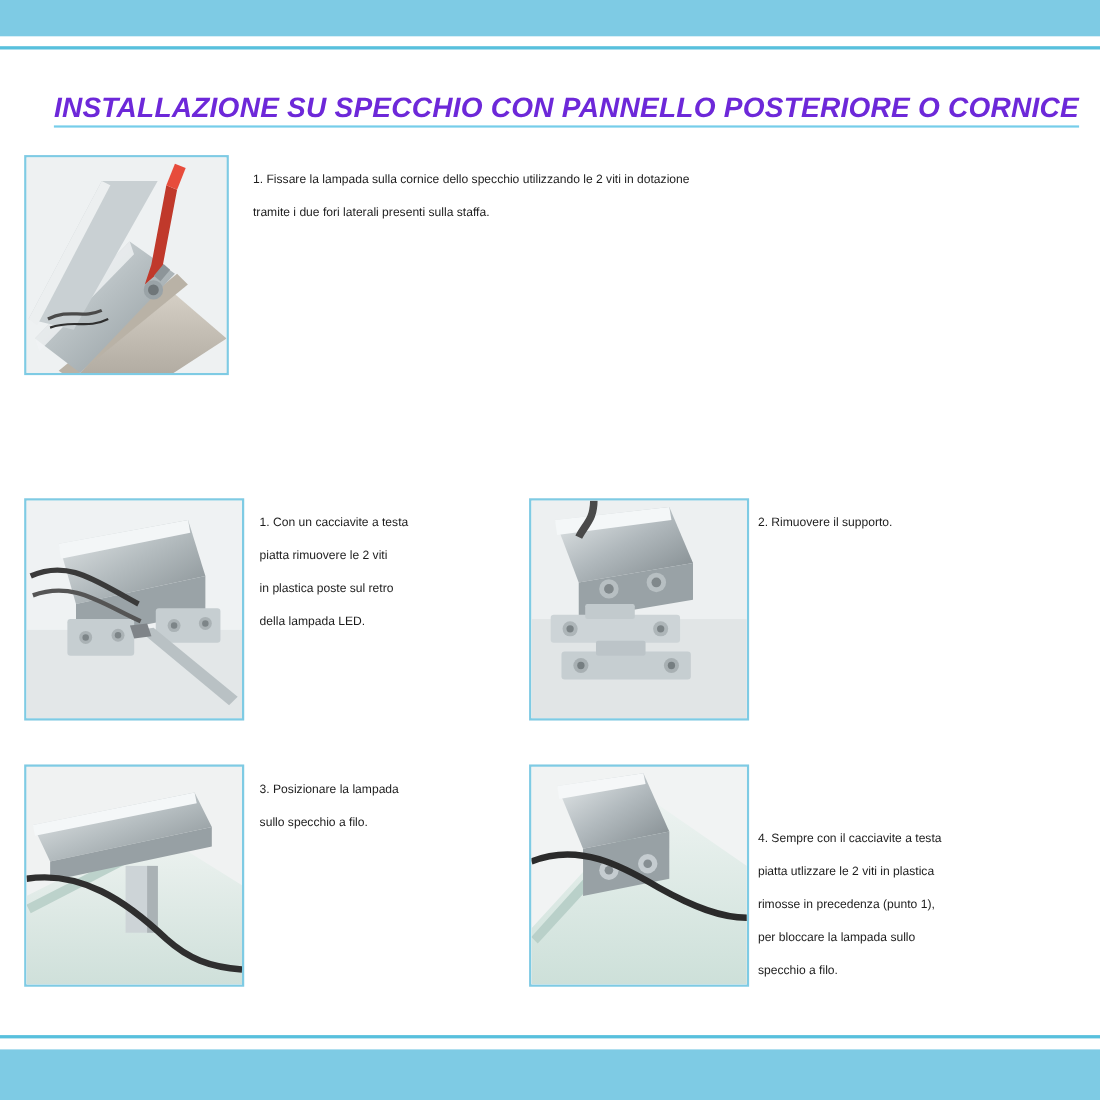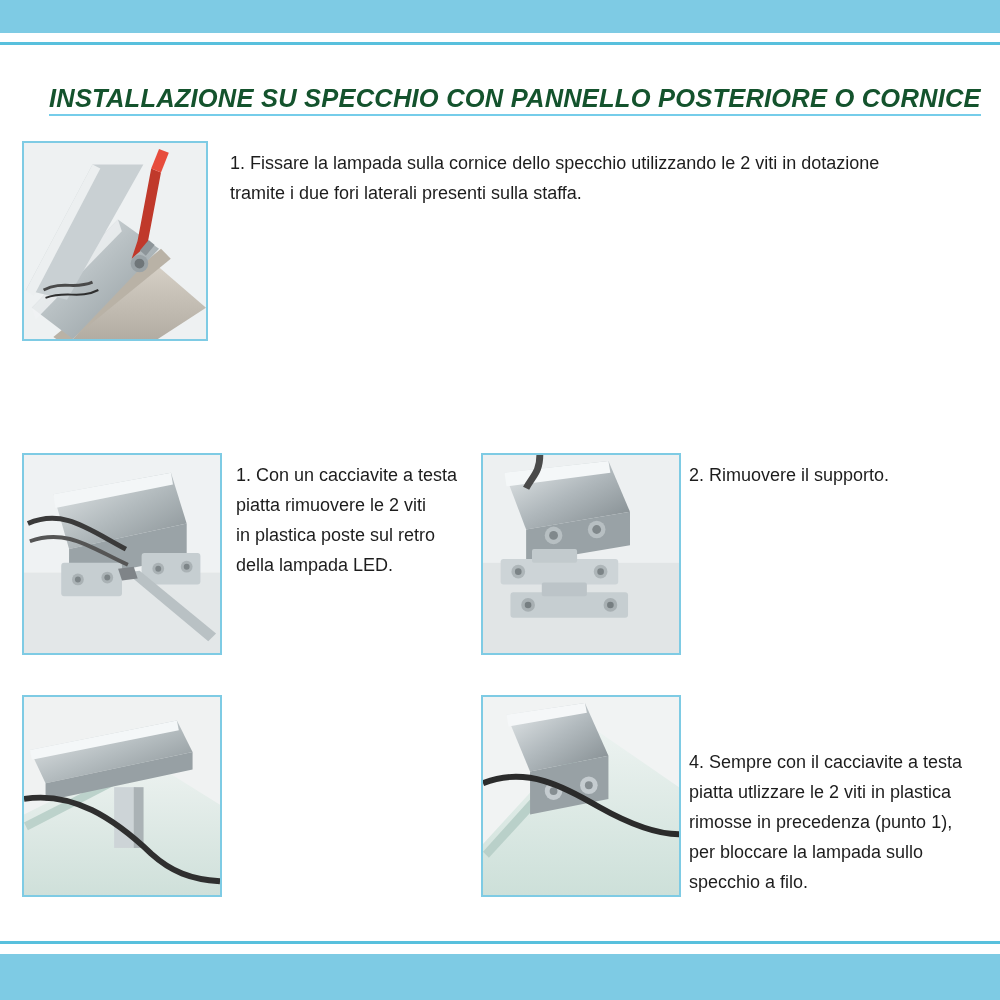--- a/index.html
+++ b/index.html
@@ -40,21 +40,21 @@
     position: absolute;
     left: 0; bottom: 56px;
     width: 1000px; height: 3px;
     background: #58c0dd;
   }
 
   .section-title {
     position: absolute;
     font-style: italic;
     font-weight: bold;
-    color: #14532d;
+    color: #6d28d9;
     font-size: 25.5px;
     letter-spacing: 0.2px;
     white-space: nowrap;
   }
   .section-title .underline {
     display: block;
     height: 2px;
     background: #76cdea;
     margin-top: 1px;
   }
@@ -71,21 +71,21 @@
   }
   #photo-1 { left: 22px; top: 141px; width: 186px; height: 200px; }
   #photo-2 { left: 22px; top: 453px; width: 200px; height: 202px; }
   #photo-3 { left: 481px; top: 453px; width: 200px; height: 202px; }
   #photo-4 { left: 22px; top: 695px; width: 200px; height: 202px; }
   #photo-5 { left: 481px; top: 695px; width: 200px; height: 202px; }
 
   .step {
     position: absolute;
     color: #1d1d1d;
-    font-size: 18px;
+    font-size: 11px;
     line-height: 30px;
     white-space: pre-line;
   }
   #step-1 { left: 230px; top: 148px; width: 730px; }
   #step-2 { left: 236px; top: 460px; width: 230px; }
   #step-3 { left: 689px; top: 460px; width: 290px; }
   #step-4 { left: 236px; top: 703px; width: 230px; }
   #step-5 { left: 689px; top: 703px; width: 300px; margin-top: 44px; }
 
   
@@ -249,20 +249,22 @@
       <polygon points="6,54 156,24 158,34 8,64" fill="#f4f7f8"></polygon>
       <polygon points="22,88 172,56 172,74 22,106" fill="#97a0a4"></polygon>
 
       <rect x="92" y="92" width="22" height="62" fill="#cdd4d7"></rect>
       <rect x="112" y="92" width="10" height="62" fill="#aab2b5"></rect>
 
       <path d="M0,104 C50,96 92,124 130,160 C150,178 170,186 200,188" stroke="#2f2f2f" stroke-width="6" fill="none"></path>
     </svg>
   </div>
 
+  <div class="step" id="step-4">3. Posizionare la lampada
+    sullo specchio a filo.</div>
 
   <div class="photo" id="photo-5">
     <svg class="ill" viewBox="0 0 200 202" preserveAspectRatio="none">
       <defs>
         <linearGradient id="g5" x1="0" y1="0" x2="1" y2="1">
           <stop offset="0%" stop-color="#e9edee"></stop>
             <stop offset="50%" stop-color="#b2babe"></stop>
           <stop offset="100%" stop-color="#818a8e"></stop>
         </linearGradient>
         <linearGradient id="gl2" x1="0" y1="0" x2="0" y2="1">

